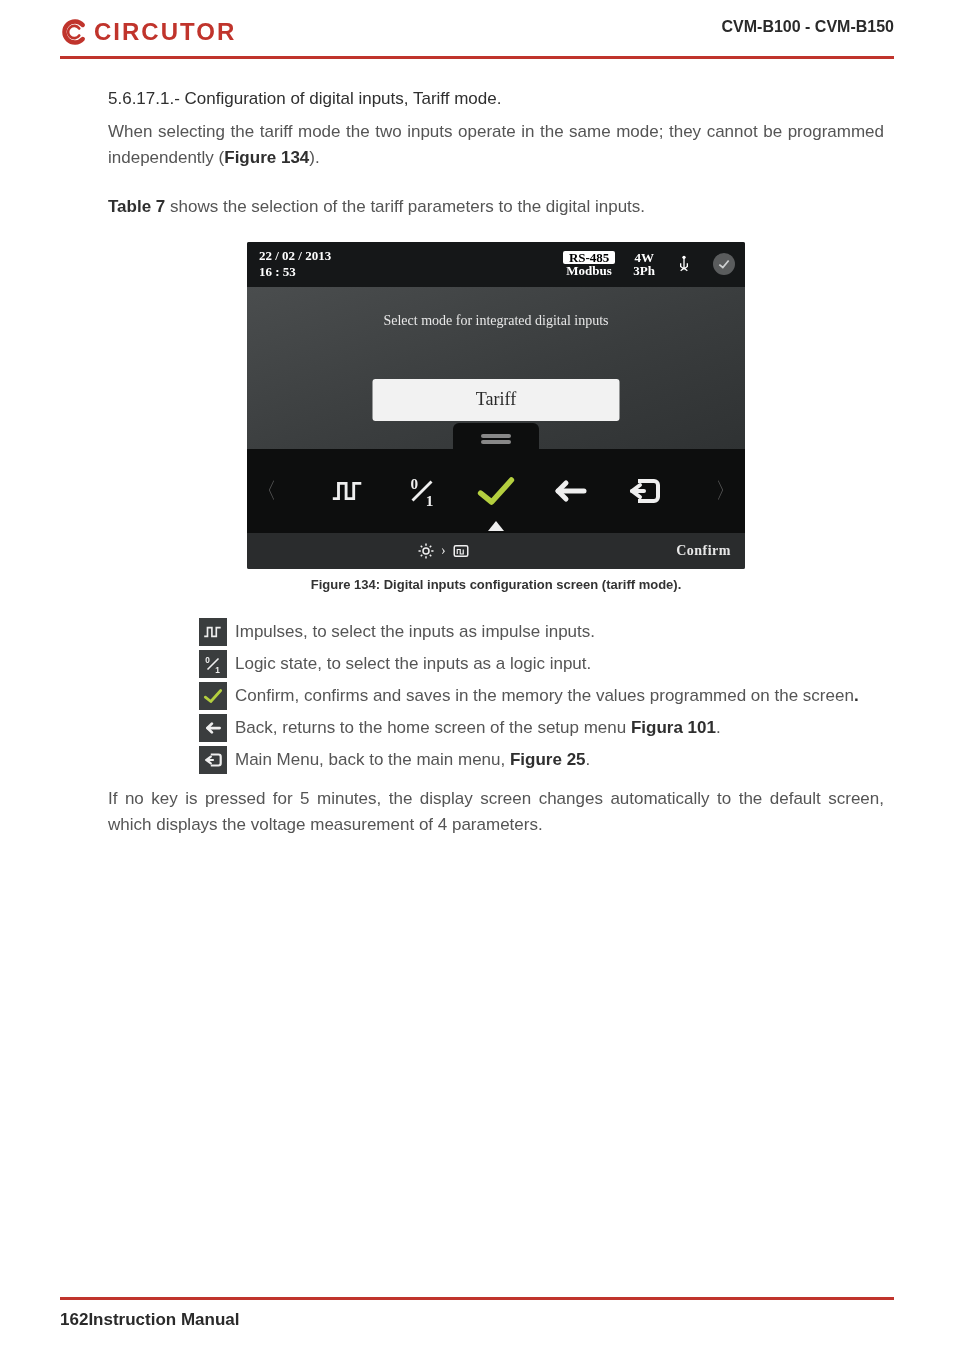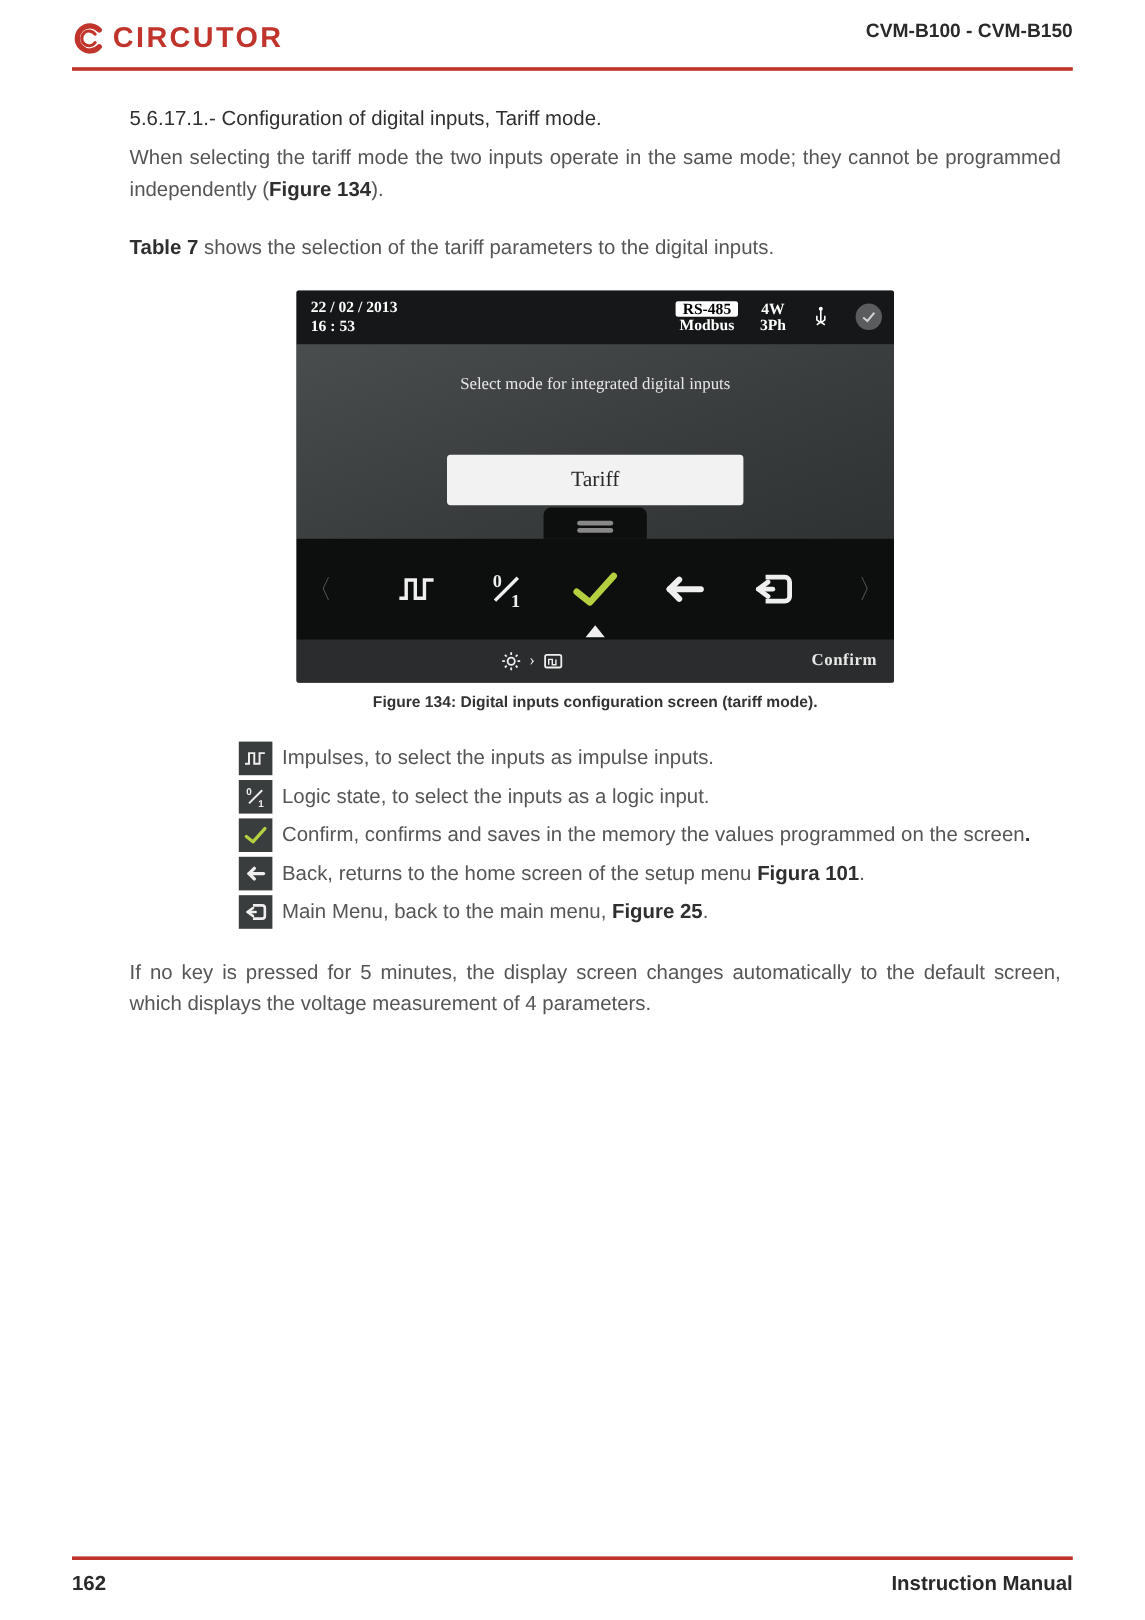--- a/index.html
+++ b/index.html
@@ -175,21 +175,21 @@
 
   .fig-caption {
     text-align: center;
     font-size: 13px;
     font-weight: bold;
     color: #333;
     margin: 6px 0 26px 0;
   }
 
   
-  .legend { margin-left: 54px; margin-bottom: 24px; padding-left: 37px; }
+  .legend { margin-left: 54px; margin-bottom: 12px; padding-left: 37px; }
   .legend-row {
     display: flex;
     align-items: center;
     gap: 8px;
     margin-bottom: 4px;
     font-size: 17px;
     color: #555;
   }
   .legend-row .bold { font-weight: bold; color: #2f2f2f; }
   .l-icon {
@@ -201,21 +201,21 @@
   .l-icon.green svg polyline { stroke: #b4cf3f; }
 
   
   .page-footer {
     position: absolute;
     bottom: 20px;
     left: 0; right: 0;
     padding: 0 60px;
   }
   .foot-rule { height: 3px; background: #c0342c; margin-bottom: 10px;}
-  .foot-row { display:flex; justify-content: space-between; font-weight:bold; font-size:17px; color:#2a2a2a;}
+  .foot-row { display:flex; justify-content: flex-start; font-weight:bold; font-size:17px; color:#2a2a2a;}
 </style>
 </head>
 <body>
 
 <div class="page-header">
   <div class="brand">
     <svg viewBox="0 0 32 32">
       <path d="M26 8 A12 12 0 1 0 26 24" fill="none" stroke="#c0342c" stroke-width="5" stroke-linecap="round"></path>
       <path d="M22 12 A7 7 0 1 0 22 20" fill="none" stroke="#c0342c" stroke-width="3" stroke-linecap="round"></path>
     </svg>

